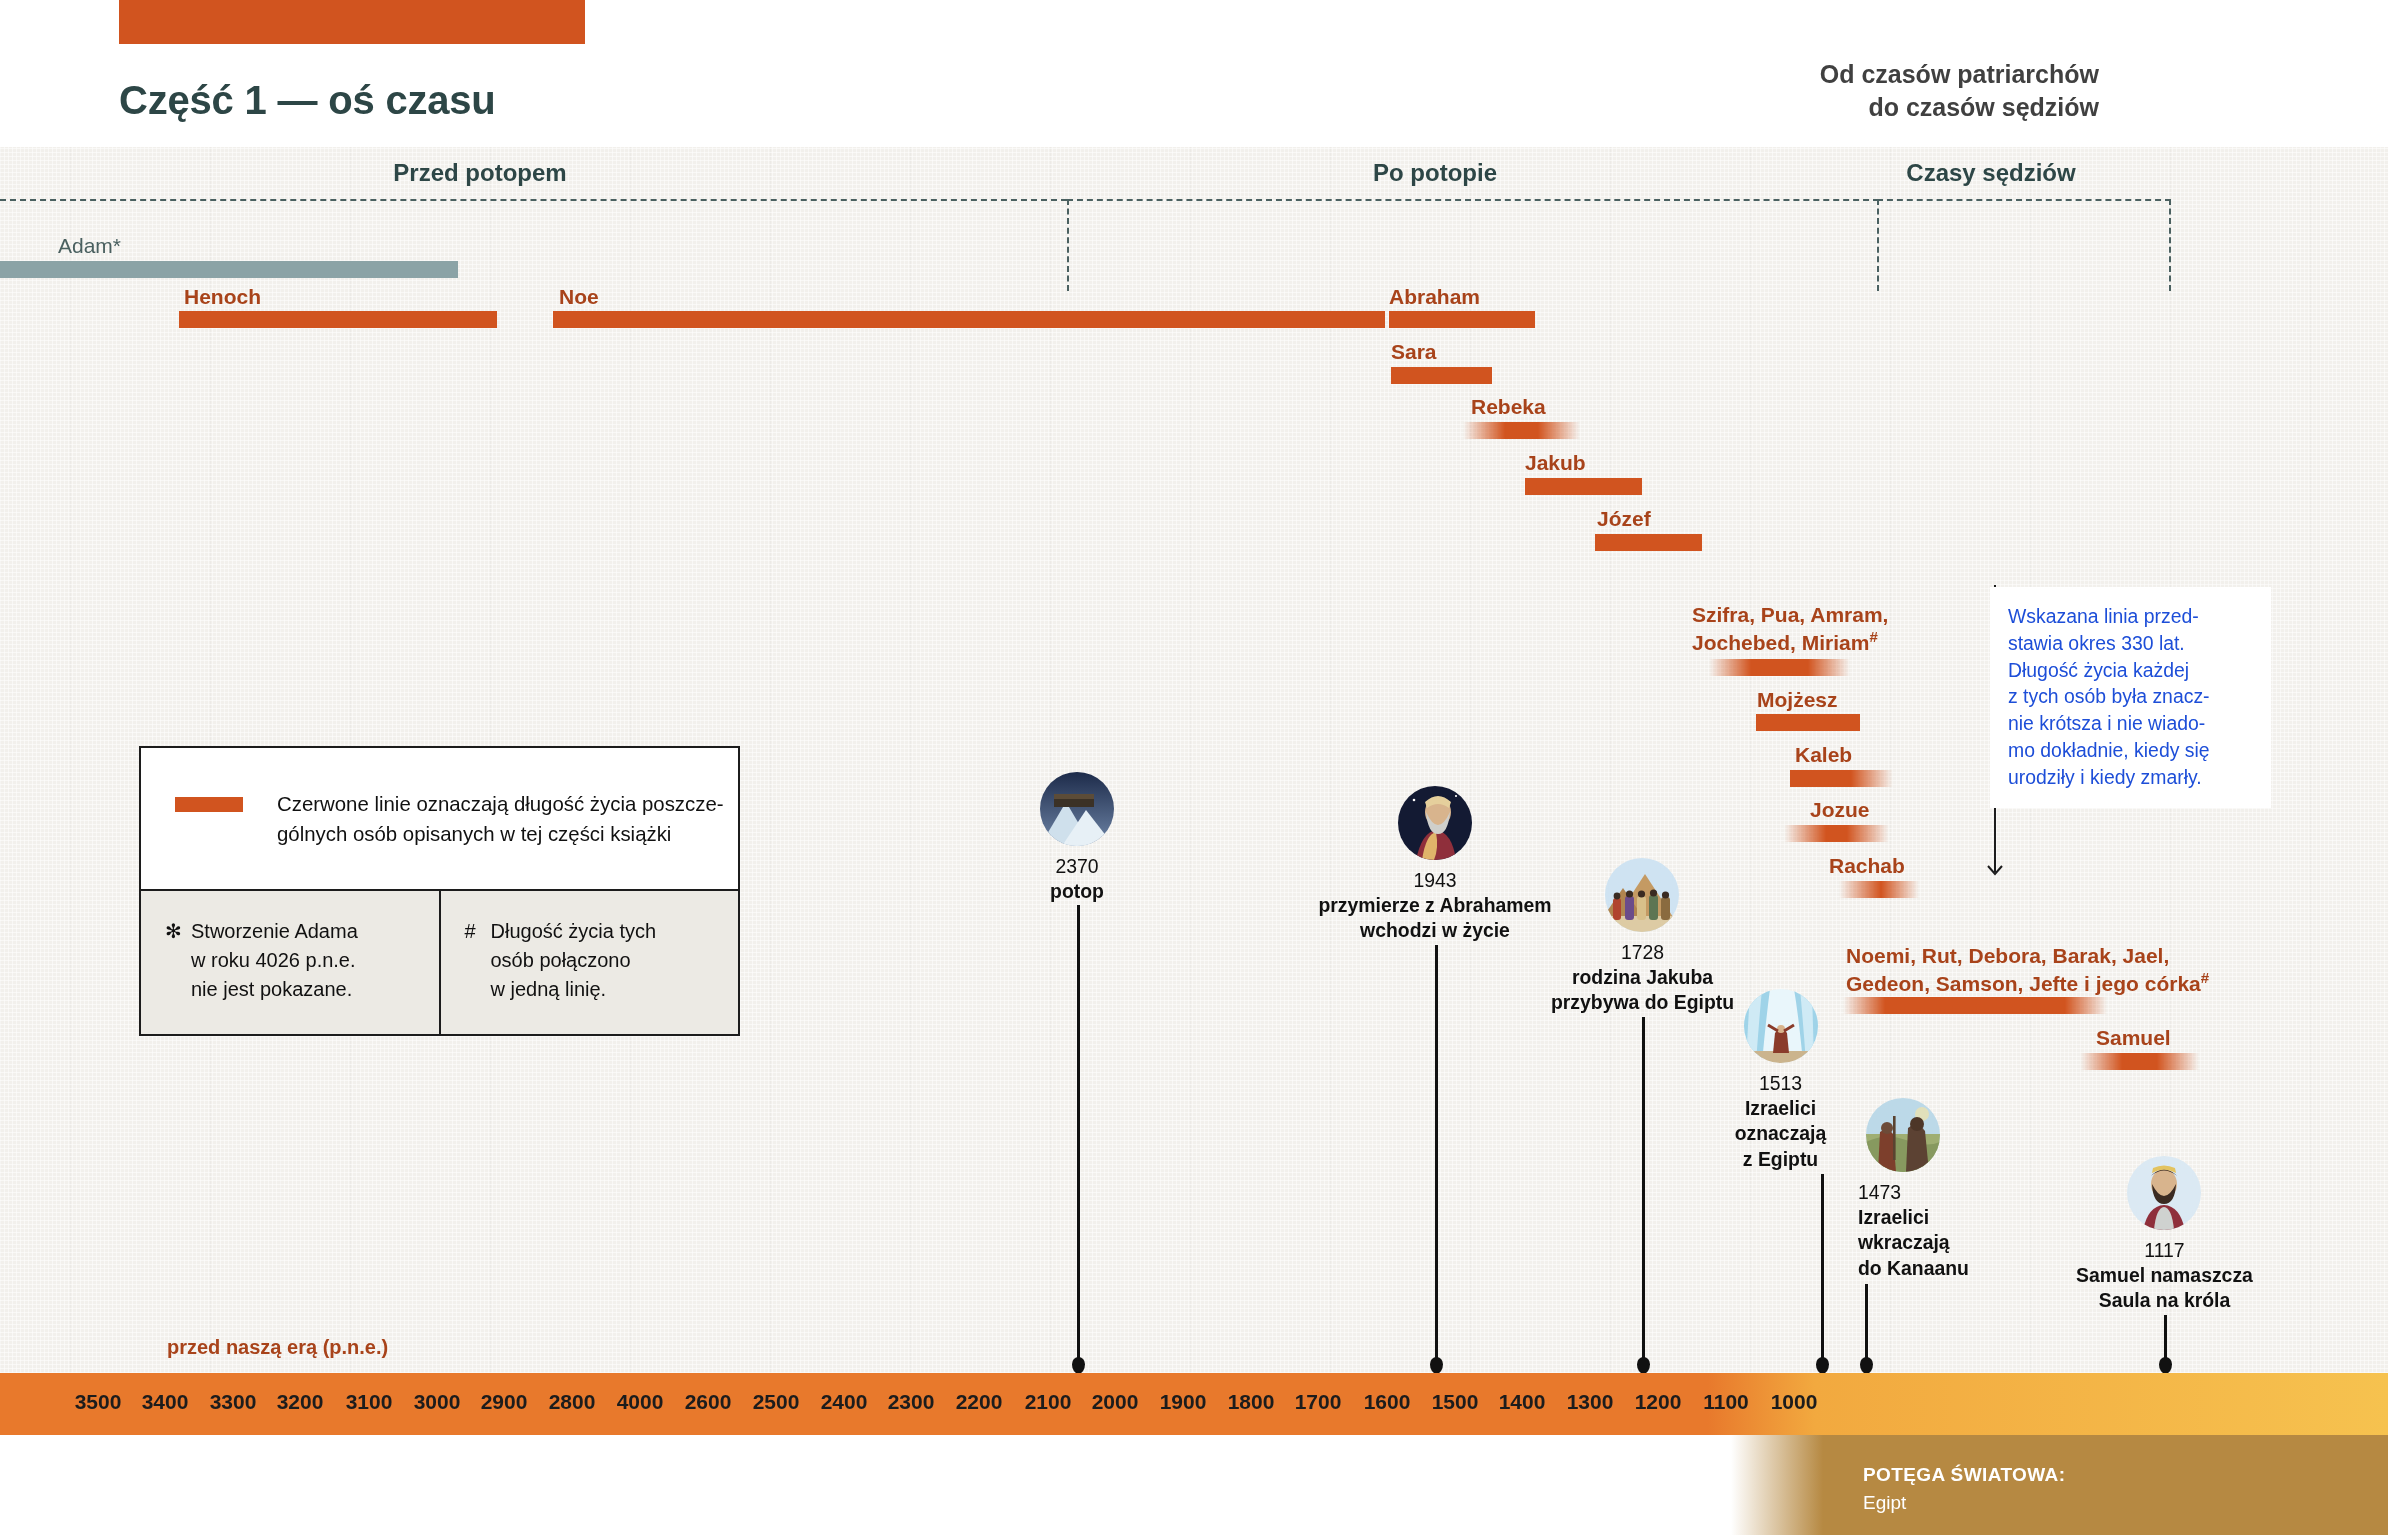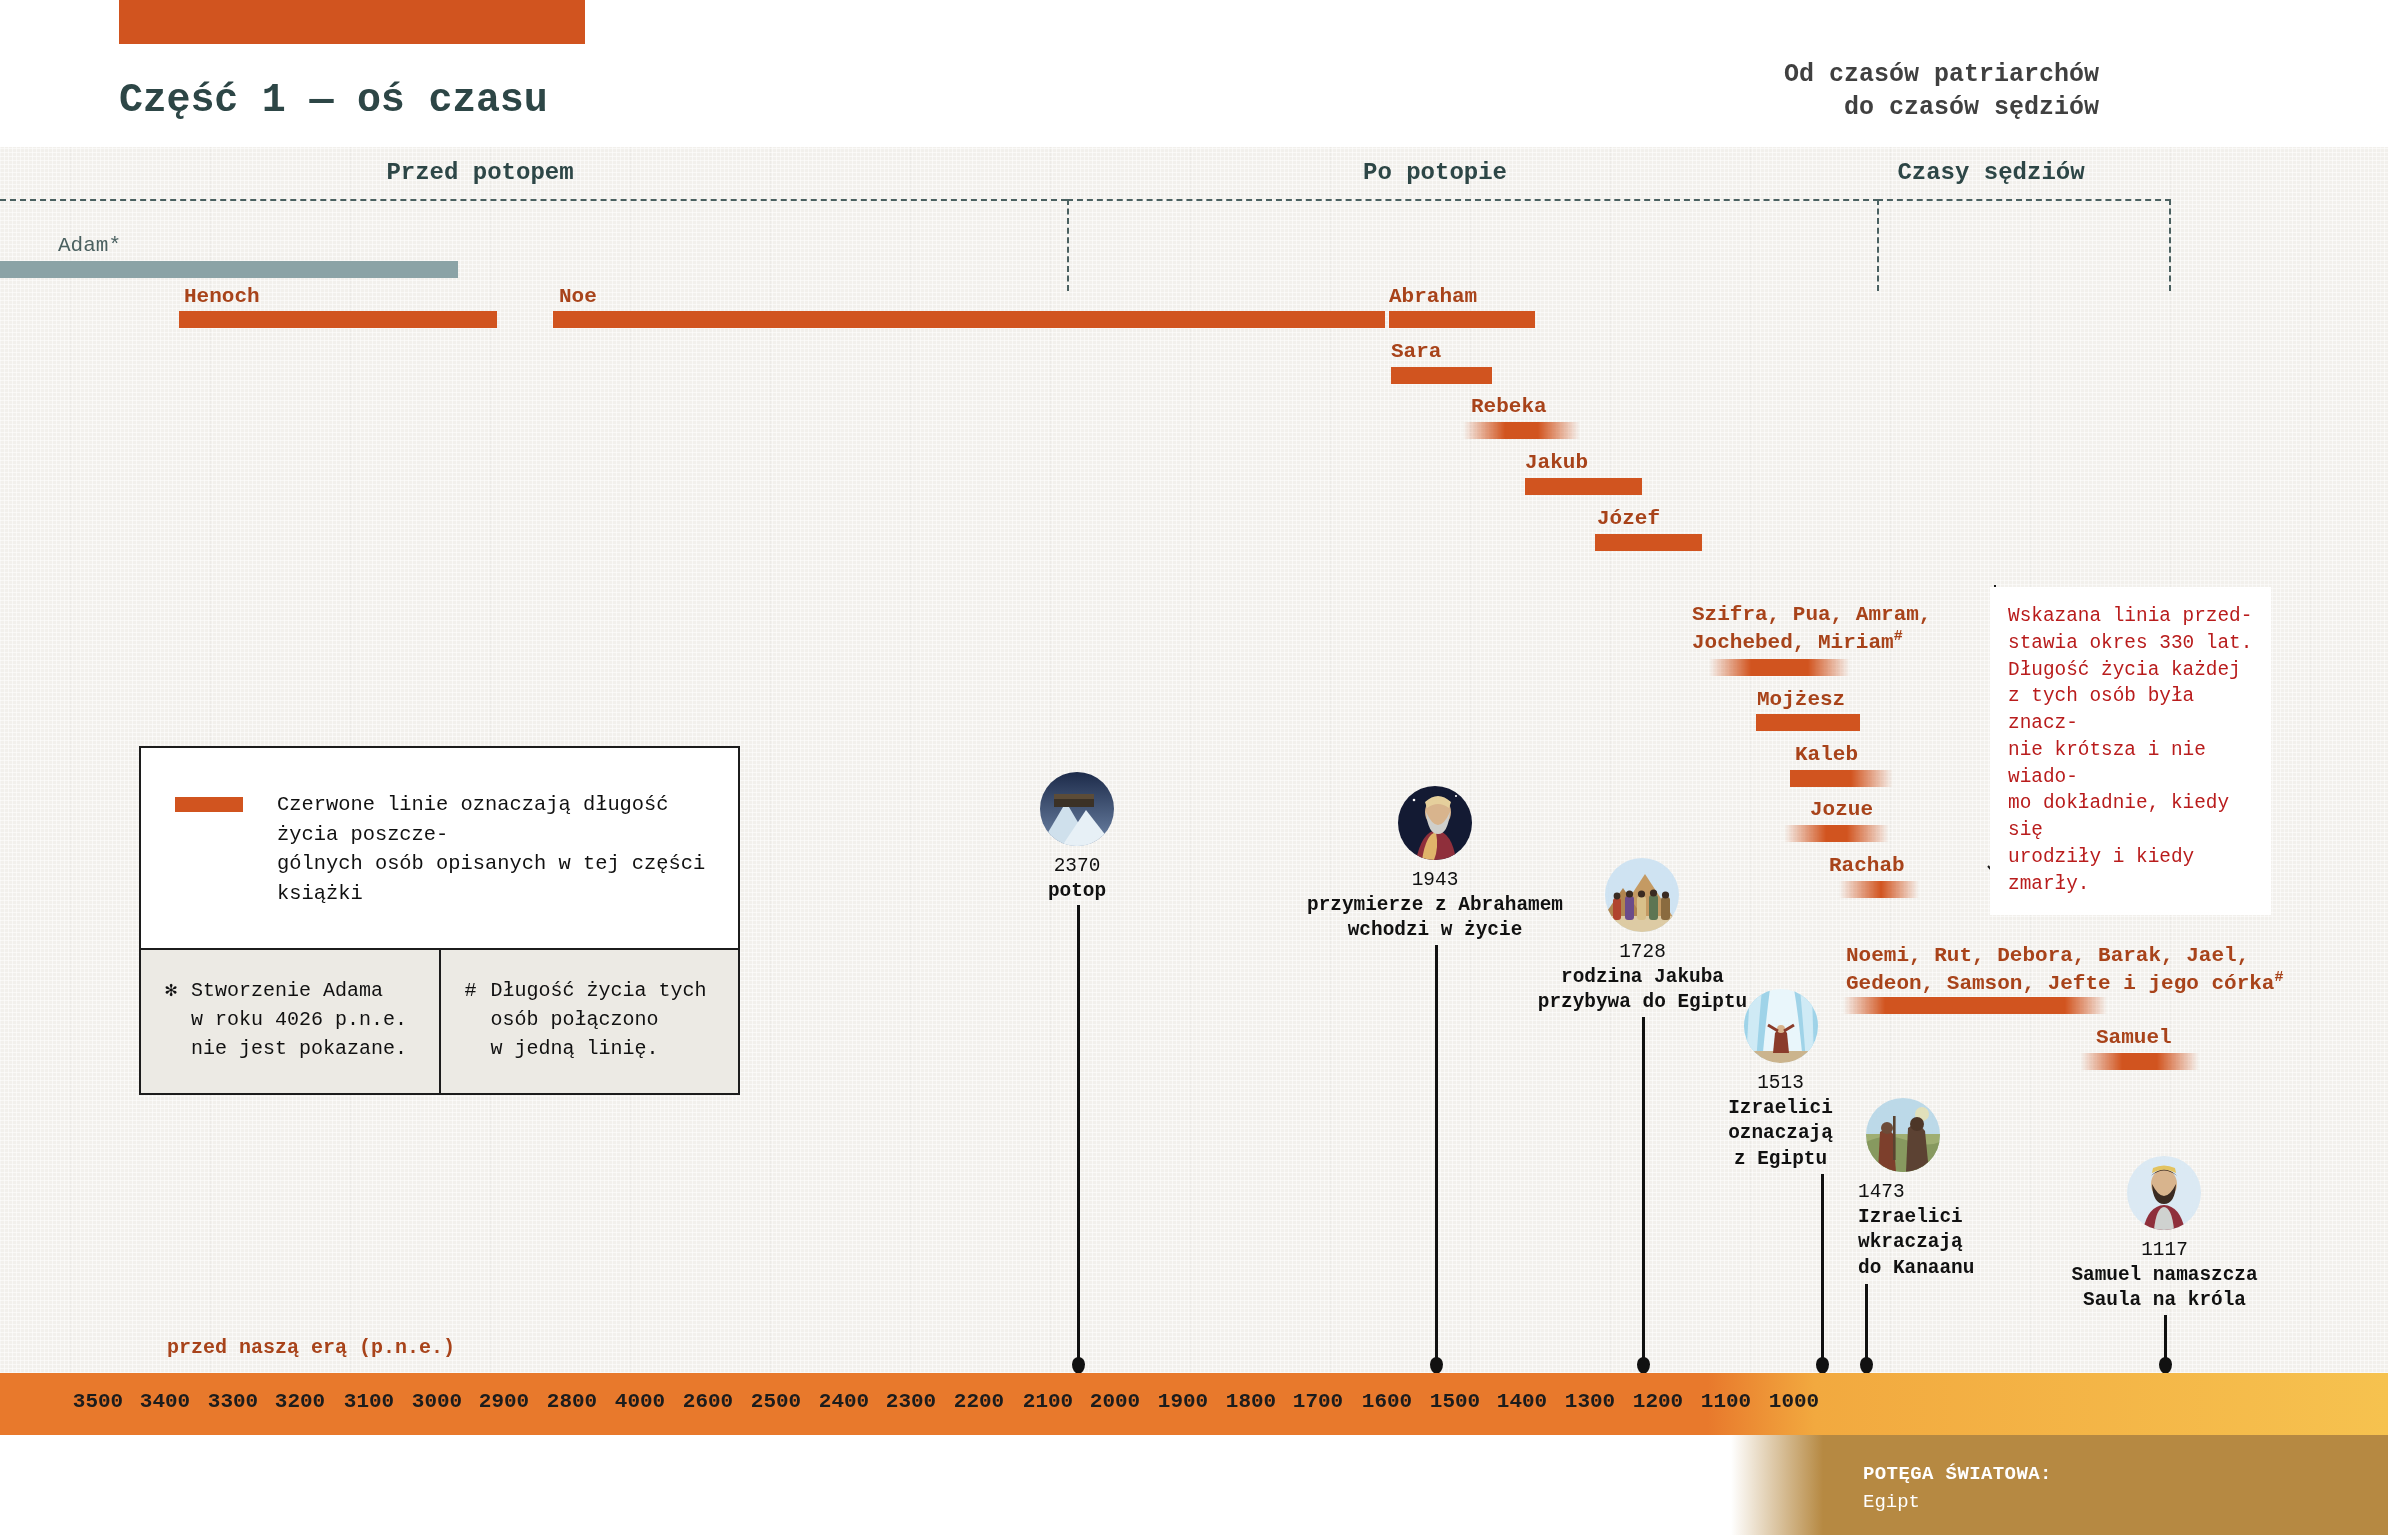--- a/index.html
+++ b/index.html
@@ -5,21 +5,21 @@
 <style>
   html,body{margin:0;padding:0;}
   body{
     width:2388px;height:1535px;
     background:#ffffff;
     font-family:"Liberation Sans", sans-serif;
     overflow:hidden;
     position:relative;
     -webkit-font-smoothing:antialiased;
   }
-  #stage{position:relative;width:2216px;height:1535px;font-family:Liberation Mono, monospace;}
+  #stage{position:relative;width:2216px;height:1535px;}
 
   
   .hdr-swatch{
     position:absolute;left:119px;top:0;width:466px;height:44px;
     background:#d1541f;
   }
   .hdr-title{
     position:absolute;left:119px;top:78px;
     font-size:40px;font-weight:700;color:#2d4646;letter-spacing:-0.2px;
     white-space:nowrap;
@@ -88,21 +88,21 @@
   .lg-text{margin-left:34px;font-size:20.4px;color:#111;line-height:1.45;}
   .legend-notes{display:flex;border-top:2px solid #1c1c1c;background:#eceae4;}
   .note{flex:1;padding:26px 22px 30px 24px;font-size:20px;color:#111;line-height:1.45;display:flex;}
   .note + .note{border-left:2px solid #1c1c1c;}
   .note-mark{width:26px;flex:0 0 auto;font-size:20px;}
 
   
   .callout{
     position:absolute;left:1990px;top:587px;width:247px;
     background:#ffffff;padding:16px 16px 18px 18px;
-    font-size:19.4px;line-height:1.38;color:#b91c1c;
+    font-size:19.4px;line-height:1.38;color:#1d4ed8;
   }
   .callout-stem{
     position:absolute;left:1994px;top:585px;width:2px;height:281px;background:#1c1c1c;
   }
   .callout-arrow{
     position:absolute;left:1986px;top:858px;width:18px;height:18px;
   }
 
   
   .ev{position:absolute;}

